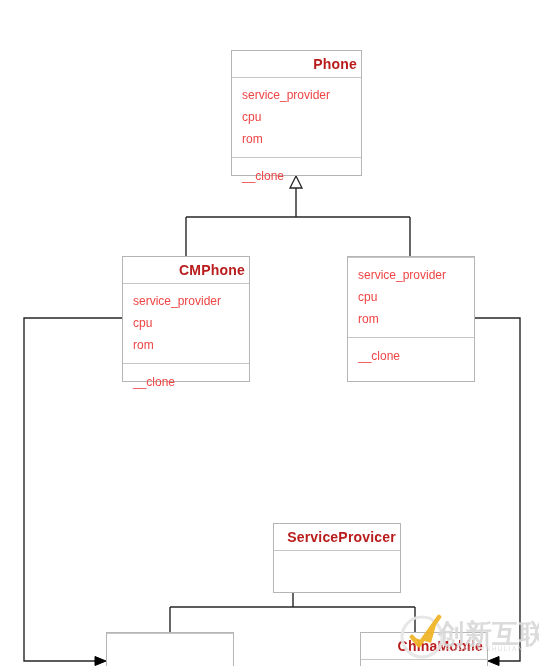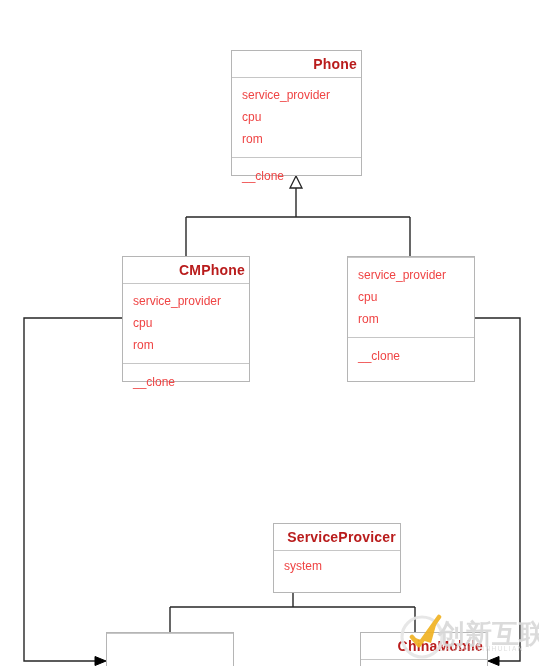--- a/index.html
+++ b/index.html
@@ -169,23 +169,20 @@
     </div>
     <div class="uml-sep"></div>
     <div class="uml-ops">
       <div class="uml-row">__clone</div>
     </div>
   </div>
 
   <div class="uml-class" style="left:229px; top:523px; width:128px; height:70px;margin-left:44px;">
     <div class="uml-name">ServiceProvicer</div>
     <div class="uml-sep"></div>
-    <div class="uml-attrs" style="padding-top:4px; padding-bottom:4px;">
-      <div class="uml-row">system</div>
-    </div>
   </div>
 
   <div class="uml-class" style="left:106px; top:632px; width:128px; height:44px;">
     <div class="uml-sep"></div>
   </div>
 
   <div class="uml-class" style="left:360px; top:632px; width:128px; height:44px;">
     <div class="uml-name">ChinaMobile</div>
     <div class="uml-sep"></div>
   </div>

